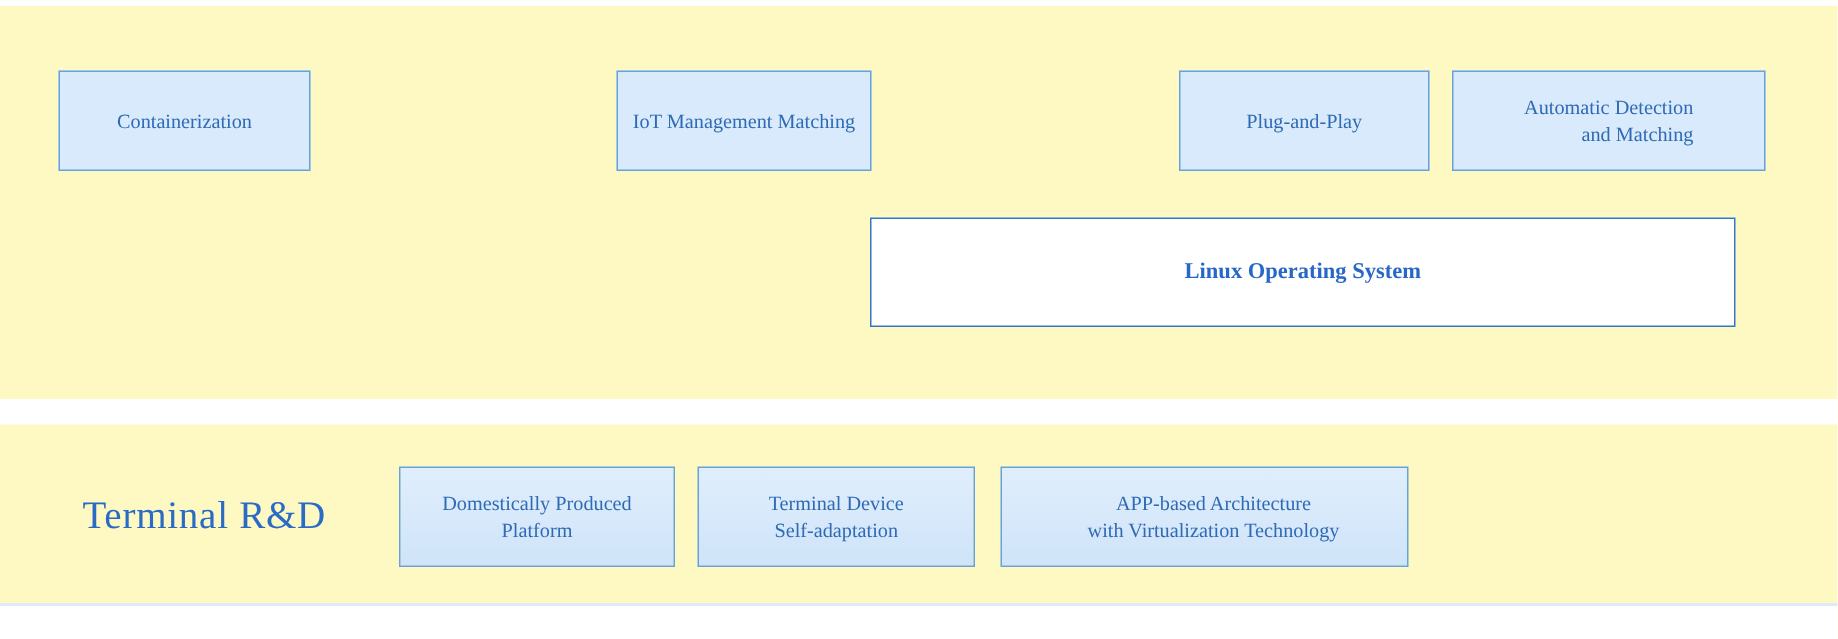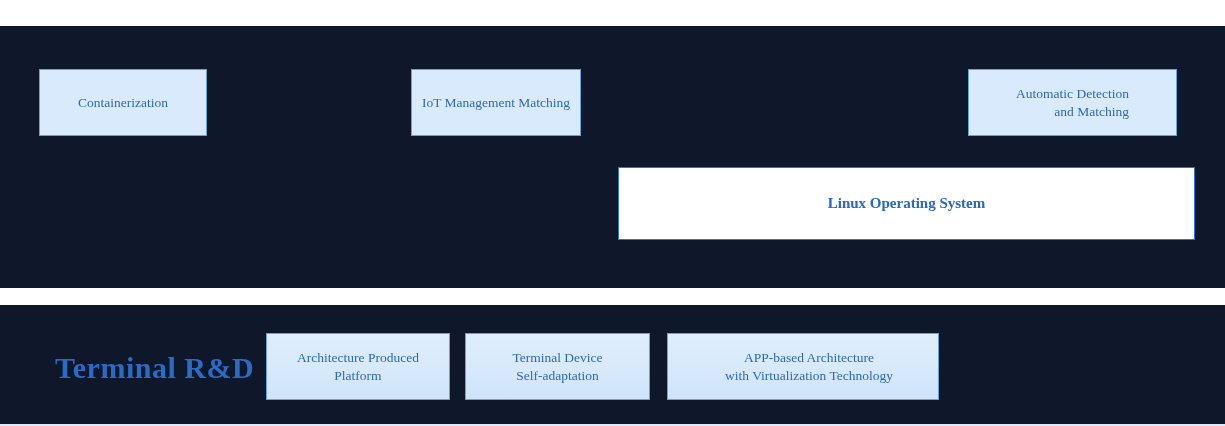--- a/index.html
+++ b/index.html
@@ -7,22 +7,21 @@
     width: 1225px; height: 426px;
     background: #ffffff;
     font-family: "Liberation Serif", serif;
     position: relative;
     overflow: hidden;
   }
   .band {
     position: absolute;
     left: 0;
     width: 1225px;
-    background: #0f172a;
-    margin-top: 22px;
+    background: #fef9c3;
   }
   .band-top { top: 4px; height: 262px; }
   .band-bottom { top: 283px; height: 121px; border-bottom: 2px solid #dfeaf9; }
 
   .feature-box {
     position: absolute;
     top: 43px;
     height: 67px;
     background: #d8eafb;
     border: 1px solid #66a3dc;
@@ -50,28 +49,28 @@
     border: 1px solid #2e78c6;
     display: flex;
     align-items: center;
     justify-content: center;
     text-align: center;
     color: #2767c5;
     font-size: 15px;
     font-weight: bold;
   }
   .pb-1 { left: 39px;  width: 539px; }
-  .pb-2 { left: 618px; width: 577px; }
+  .pb-2 { left: 580px; width: 577px; }
 
   .section-heading {
     position: absolute;
     left: 55px;
     top: 46px;
-    font-size: 30px;
-    font-weight: bold;
+    font-size: 26px;
+    font-weight: normal;
     color: #2a6cc5;
     letter-spacing: 0.5px;
   }
   .terminal-box {
     position: absolute;
     top: 28px;
     height: 67px;
     background: linear-gradient(#e0eefc, #cfe4f9);
     border: 1px solid #66a3dc;
     display: flex;
@@ -88,29 +87,30 @@
   .tb-3 { left: 667px; width: 272px; padding-left: 12px; }
 </style>
 </head>
 <body>
 
 <div>
 
   <section class="band band-top">
     <div class="feature-box fb-1">Containerization</div>
     <div class="feature-box fb-3">IoT Management Matching</div>
+    <div class="feature-box fb-5">Plug-and-Play</div>
     <div class="feature-box fb-6">Automatic Detection
 and Matching</div>
 
     <div class="platform-box pb-2">Linux Operating System</div>
   </section>
 
   <section class="band band-bottom">
     <h2 class="section-heading">Terminal R&amp;D</h2>
-    <div class="terminal-box tb-1">Architecture Produced
+    <div class="terminal-box tb-1">Domestically Produced
 Platform</div>
     <div class="terminal-box tb-2">Terminal Device
 Self-adaptation</div>
     <div class="terminal-box tb-3">APP-based Architecture
 with Virtualization Technology</div>
   </section>
 
 </div>
 
 </body></html>

